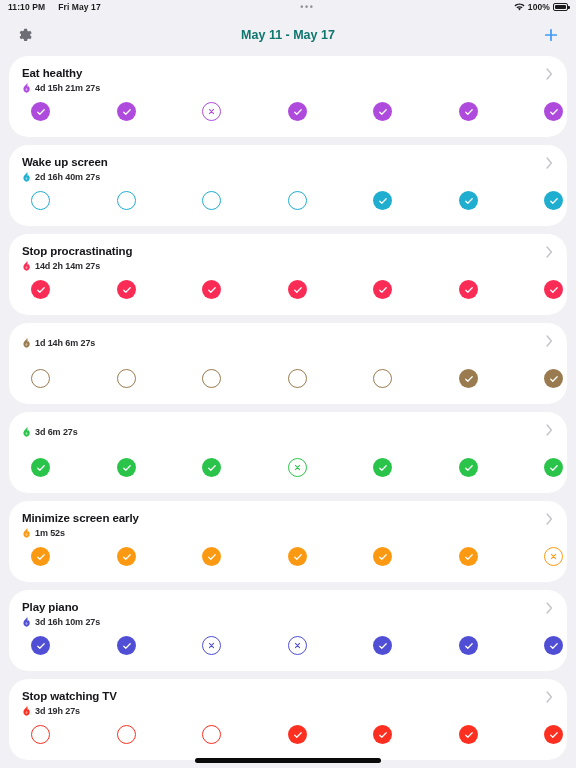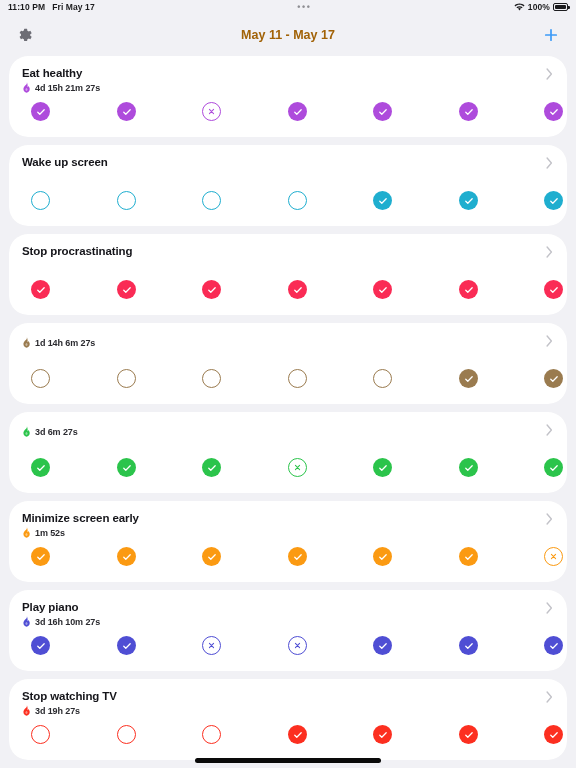--- a/index.html
+++ b/index.html
@@ -13,21 +13,21 @@
   #app { position:relative; width:576px; height:768px; }
 
   
   .statusbar {
     height:14px; width:100%;
     display:flex; align-items:center;
     padding:0 8px;
     font-size:8.5px; font-weight:bold; color:#1c1c1e;
     letter-spacing:0.1px;
   }
-  .sb-left { display:flex; align-items:center; gap:7px; }
+  .sb-left { display:flex; align-items:center; gap:13px; }
   .sb-center { flex:1; display:flex; justify-content:center; align-items:center; }
   .sb-right { display:flex; align-items:center; gap:3px; }
   .dots { letter-spacing:1.5px; color:#8e8e93; font-size:9px; line-height:6px; }
   .wifi svg { display:block; }
   .battery {
     width:15px; height:7.5px; border:1px solid #1c1c1e; border-radius:2px;
     position:relative; padding:1px;
   }
   .battery::after{
     content:""; position:absolute; right:-2.5px; top:2px;
@@ -35,21 +35,21 @@
   }
   .battery i { display:block; height:100%; width:100%; background:#1c1c1e; border-radius:1px; }
 
   
   .navbar {
     height:42px; display:flex; align-items:center;
     padding:0 16px; position:relative;
   }
   .nav-title {
     position:absolute; left:0; right:0; text-align:center;
-    font-size:12.5px; font-weight:bold; color:#a16207;
+    font-size:12.5px; font-weight:bold; color:#0f766e;
   }
   .gear { width:18px; height:18px; color:#6d6d75; z-index:2; cursor:pointer; }
   .gear svg { display:block; }
   .spacer { flex:1; }
   .plus { z-index:2; cursor:pointer; width:18px; height:18px; color:#3d9bf7; }
   .plus svg { display:block; }
 
   
   .list { padding:0 9px; display:flex; flex-direction:column; gap:8px; }
   .card {
@@ -182,20 +182,29 @@
           </div>
           <div class="day filled" style="left:535px;background:#AE4BDC;color:#AE4BDC">
             <svg viewBox="0 0 20 20" width="12" height="12">
               <path d="M4.6 10.3l3.4 3.4 7.3-7.4" fill="none" stroke="#fff" stroke-width="2.1" stroke-linecap="round" stroke-linejoin="round"></path>
             </svg>
           </div>
         </div>
       </div>
       <div class="card">
         <div class="card-title">Wake up screen</div>
+     <div class="streak">
+       <span class="flame">
+            <svg viewBox="0 0 12 15" width="9" height="11">
+  <path fill="#1FAECF" d="M6.6 0.2C6.9 2.2 5.8 3.2 4.6 4.4 3.2 5.8 1.8 7.3 1.8 9.6c0 2.7 2 4.9 4.3 4.9s4.3-2.2 4.3-4.9c0-1.7-0.8-3-1.7-4.2-0.2 0.8-0.7 1.4-1.3 1.6 0.5-2.2-0.1-4.6-0.8-6.8z"></path>
+  <path fill="#ffffff" opacity="0.45" d="M6.1 8.1c0.9 0.5 1.4 1.3 1.4 2.2 0 1.1-0.7 1.9-1.5 1.9s-1.5-0.8-1.5-1.9c0-0.9 0.7-1.8 1.6-2.2z"></path>
+</svg>
+          </span>
+       <span class="streak-text">2d 16h 40m 27s</span>
+     </div>
      <span class="chevron">
           <svg viewBox="0 0 8 14" width="7" height="12">
             <path d="M1.2 1.2L6.2 7l-5 5.8" fill="none" stroke="currentColor" stroke-width="1.6" stroke-linecap="round" stroke-linejoin="round"></path>
           </svg>
         </span>
      <div class="days">
           <div class="day empty" style="left:22px;color:#1FAECF"></div>
           <div class="day empty" style="left:108px;color:#1FAECF"></div>
           <div class="day empty" style="left:193px;color:#1FAECF"></div>
           <div class="day empty" style="left:279px;color:#1FAECF"></div>
@@ -211,20 +220,29 @@
           </div>
           <div class="day filled" style="left:535px;background:#1FAECF;color:#1FAECF">
             <svg viewBox="0 0 20 20" width="12" height="12">
               <path d="M4.6 10.3l3.4 3.4 7.3-7.4" fill="none" stroke="#fff" stroke-width="2.1" stroke-linecap="round" stroke-linejoin="round"></path>
             </svg>
           </div>
         </div>
       </div>
       <div class="card">
         <div class="card-title">Stop procrastinating</div>
+     <div class="streak">
+       <span class="flame">
+            <svg viewBox="0 0 12 15" width="9" height="11">
+  <path fill="#FA2B55" d="M6.6 0.2C6.9 2.2 5.8 3.2 4.6 4.4 3.2 5.8 1.8 7.3 1.8 9.6c0 2.7 2 4.9 4.3 4.9s4.3-2.2 4.3-4.9c0-1.7-0.8-3-1.7-4.2-0.2 0.8-0.7 1.4-1.3 1.6 0.5-2.2-0.1-4.6-0.8-6.8z"></path>
+  <path fill="#ffffff" opacity="0.45" d="M6.1 8.1c0.9 0.5 1.4 1.3 1.4 2.2 0 1.1-0.7 1.9-1.5 1.9s-1.5-0.8-1.5-1.9c0-0.9 0.7-1.8 1.6-2.2z"></path>
+</svg>
+          </span>
+       <span class="streak-text">14d 2h 14m 27s</span>
+     </div>
      <span class="chevron">
           <svg viewBox="0 0 8 14" width="7" height="12">
             <path d="M1.2 1.2L6.2 7l-5 5.8" fill="none" stroke="currentColor" stroke-width="1.6" stroke-linecap="round" stroke-linejoin="round"></path>
           </svg>
         </span>
      <div class="days">
           <div class="day filled" style="left:22px;background:#FA2B55;color:#FA2B55">
             <svg viewBox="0 0 20 20" width="12" height="12">
               <path d="M4.6 10.3l3.4 3.4 7.3-7.4" fill="none" stroke="#fff" stroke-width="2.1" stroke-linecap="round" stroke-linejoin="round"></path>
             </svg>

